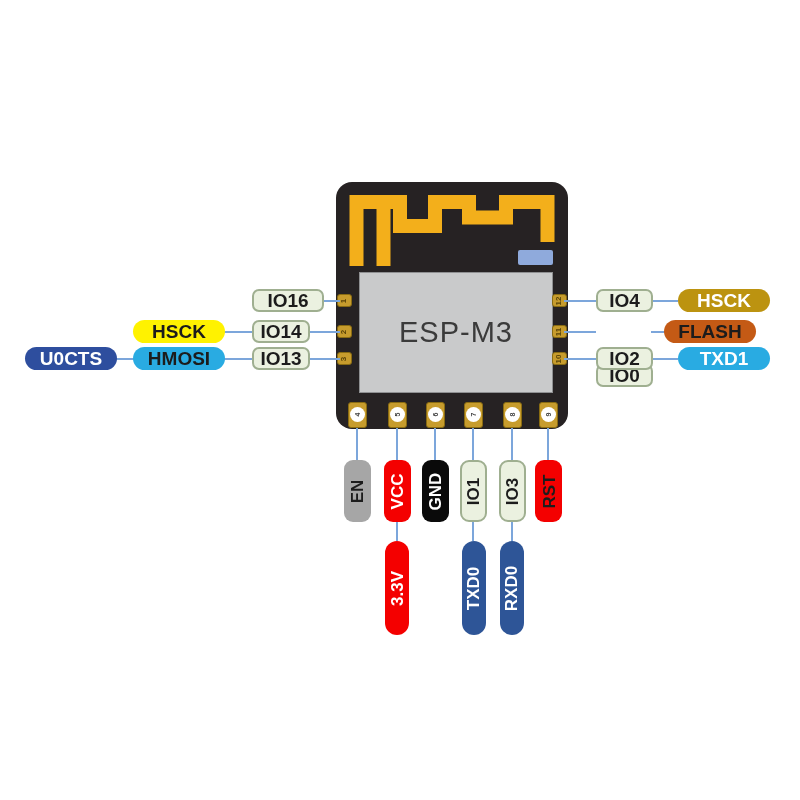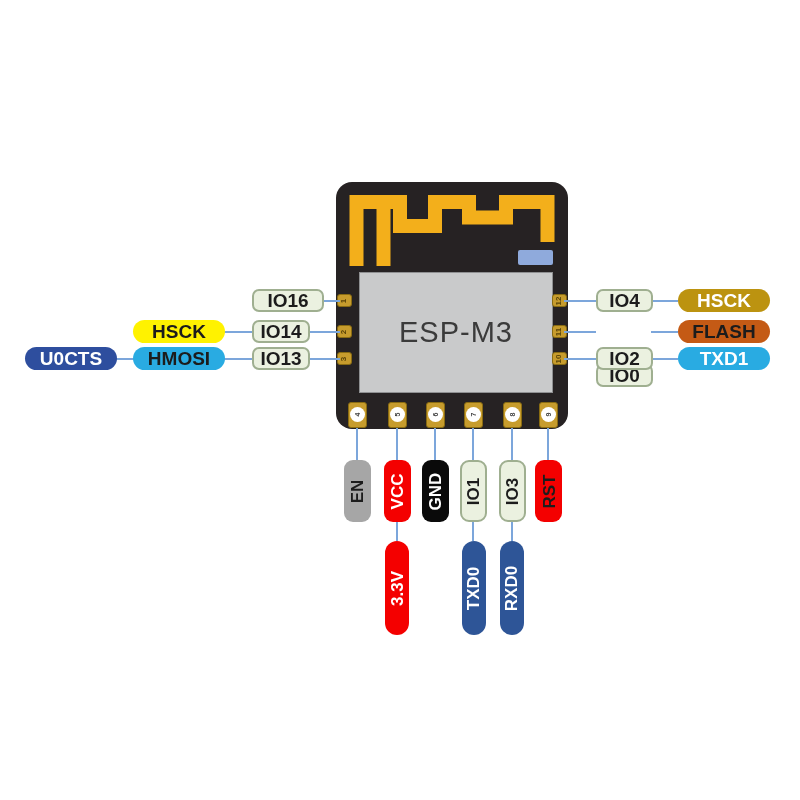--- a/index.html
+++ b/index.html
@@ -162,21 +162,21 @@
     </div>
   <div class="hpill io" style="left:596px;top:320px;width:57px;margin-top:44px;">
       <span>IO0</span>
     </div>
   <div class="hpill io" style="left:596px;top:347px;width:57px;">
       <span>IO2</span>
     </div>
   <div class="hpill bg-darkgold" style="left:678px;top:289px;width:92px;">
       <span class="wt">HSCK</span>
     </div>
-  <div class="hpill bg-orange" style="left:678px;top:320px;width:92px;align-items:flex-end;">
+  <div class="hpill bg-orange" style="left:664px;top:320px;width:92px;align-items:flex-end;">
       <span>FLASH</span>
     </div>
   <div class="hpill bg-cyan" style="left:678px;top:347px;width:92px;text-align:center;">
       <span class="wt">TXD1</span>
     </div>
 
   <div class="vpill bg-gray" style="left:344px;top:460px;">
       <span>EN</span>
     </div>
   <div class="vpill bg-red" style="left:384px;top:460px;">

